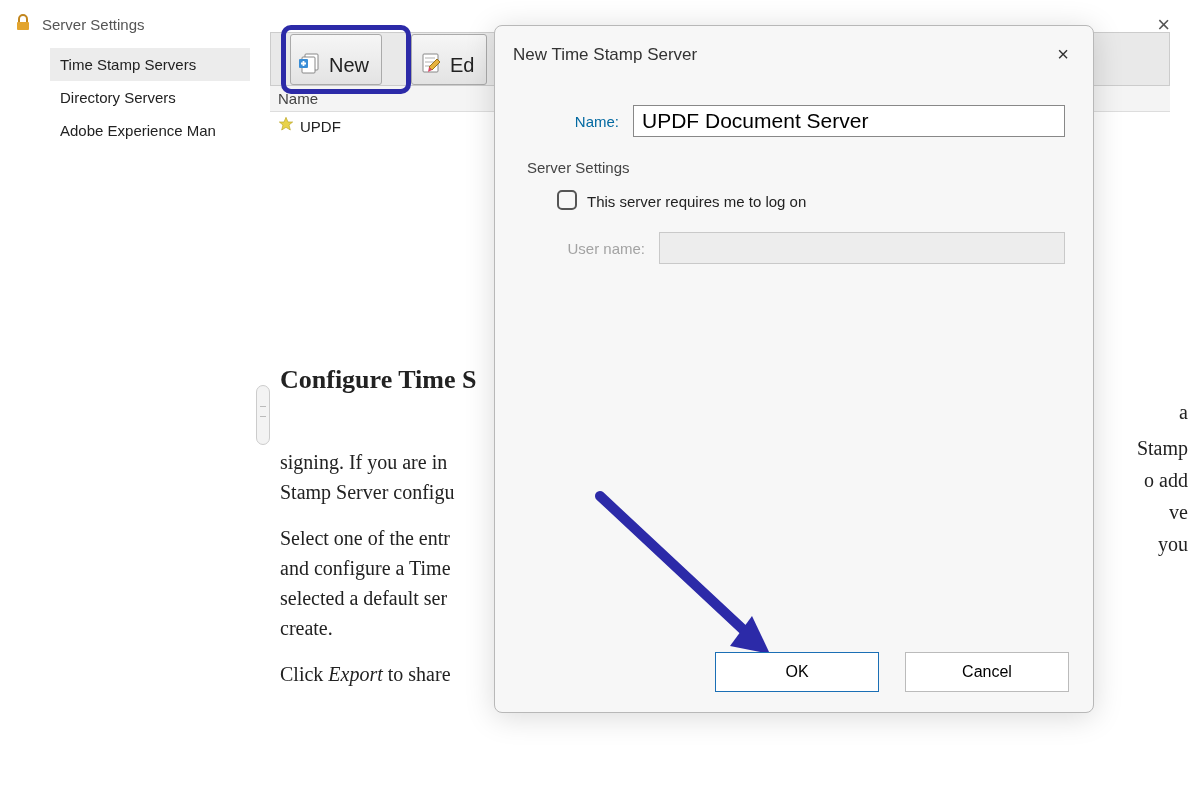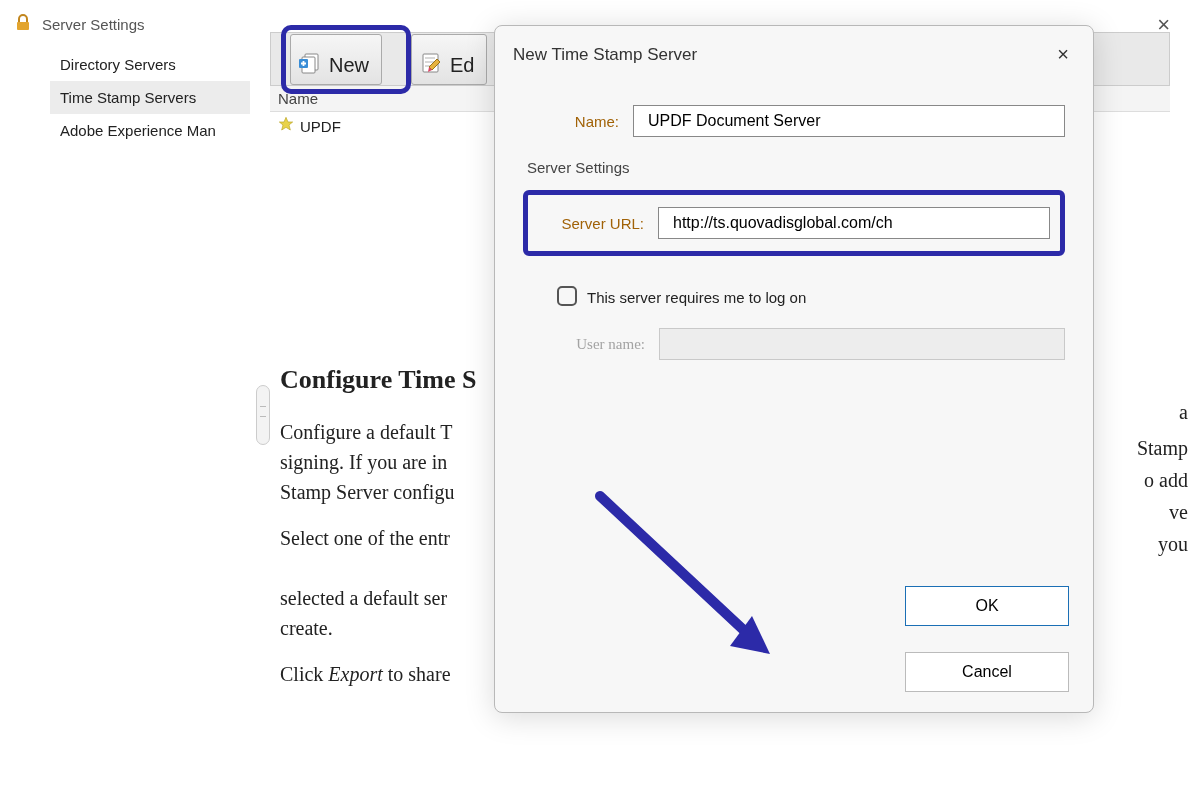--- a/index.html
+++ b/index.html
@@ -144,28 +144,28 @@
     font-size: 20px; color:#333; cursor:pointer; padding:3px 6px;
   }
   .modal-body {
     padding: 30px 28px 0;
   }
   .row {
     display: flex; align-items: center; margin-bottom: 22px;
   }
   .row label {
     width: 110px; text-align: right; padding-right: 14px;
-    color: #a16207;
-  }
-  .row.disabled label { color: #a3a3a3; font-family: Liberation Serif, serif; }
+    color: #0369a1;
+  }
+  .row.disabled label { color: #a3a3a3; }
   .txt {
     flex: 1;
     border: 1px solid #888;
-    padding: 6px 14px;
-    font-size: 16px;
+    padding: 6px 8px;
+    font-size: 21px;
     height: 32px;
     background:#fff;
   }
   .txt[disabled] { background:#ededed; border-color:#c9c9c9; }
   .group-label {
     margin: 10px 0 14px 4px;
     color: #444;
   }
   .url-box {
     border: 5px solid #2c2aa8;
@@ -186,21 +186,21 @@
   .cred-block .row label { width: 118px; }
   .arrow-wrap {
     position: absolute;
     left: 95px; top: 460px;
     width: 210px; height: 190px;
     pointer-events:none;
   }
   .btn-row {
     position: absolute;
     bottom: 20px; right: 24px;
-    display:flex; gap: 26px; flex-direction: column;
+    display:flex; gap: 26px;
   }
   .btn {
     width: 164px; height: 40px;
     border: 1px solid #bbb;
     background: #fff;
     font-size: 16px;
     cursor: pointer;
   }
   .btn.primary { border-color: #1b6fb5; }
 </style>
@@ -214,25 +214,25 @@
       <path d="M5 8 V5 a4 4 0 0 1 8 0 V8" fill="none" stroke="#c2861e" stroke-width="2"></path>
     </svg>
   </span>
   <span>Server Settings</span>
 </div>
 <div class="win-close">
   <span>×</span>
 </div>
 
 <div class="sidebar">
+  <div class="sidebar-item selected">
+    <span>Time Stamp Servers</span>
+  </div>
   <div class="sidebar-item">
     <span>Directory Servers</span>
-  </div>
-  <div class="sidebar-item selected">
-    <span>Time Stamp Servers</span>
   </div>
   <div class="sidebar-item">
     <span>Adobe Experience Man</span>
   </div>
 </div>
 
 <div class="thumb"></div>
 
 <div class="main">
   <div class="toolbar">
@@ -268,27 +268,27 @@
       <svg width="16" height="16" viewBox="0 0 24 24">
           <path d="M12 2 L15 9 L22 9 L16.5 13.5 L18.5 21 L12 17 L5.5 21 L7.5 13.5 L2 9 L9 9 Z" fill="#e8d24a" stroke="#b9a425"></path>
         </svg>
     </span>
     <span>UPDF</span>
   </div>
 
   <div class="doc-area">
     <h2>Configure Time S</h2>
     <p>
-      <span>Configure a default T</span><br>
+      <br>
       <span>signing. If you are in</span><br>
       <span>Stamp Server configu</span>
     </p>
     <p>
       <span>Select one of the entr</span><br>
-      <br>
+      <span>and configure a Time</span><br>
       <span>selected a default ser</span><br>
       <span>create.</span>
     </p>
     <p>
       <span>Click </span><span class="doc-export">Export</span><span> to share</span>
     </p>
   </div>
 </div>
 
 <div class="side-frag" style="text-align:right">
@@ -307,26 +307,20 @@
     </span>
   </div>
   <div class="modal-body">
     <div class="row">
       <label>Name:</label>
       <input class="txt" value="UPDF Document Server" style="">
     </div>
 
     <div class="group-label">Server Settings</div>
 
-    <div class="url-box">
-      <div class="row">
-        <label>Server URL:</label>
-        <input class="txt" value="http://ts.quovadisglobal.com/ch" style="">
-      </div>
-    </div>
 
     <div class="chk-row">
       <span class="chkbox"></span>
       <span>This server requires me to log on</span>
     </div>
 
     <div class="cred-block">
       <div class="row disabled">
         <label>User name:</label>
         <input class="txt" disabled="" value="" style="">

